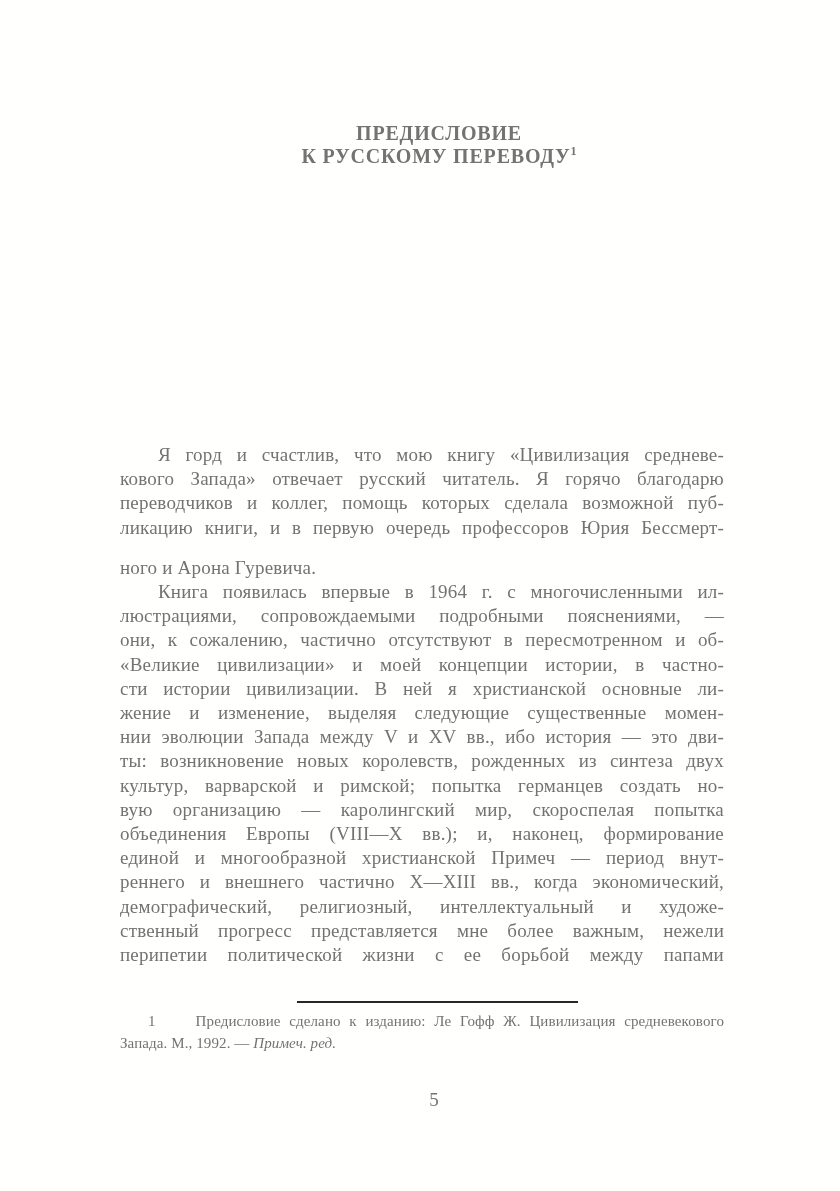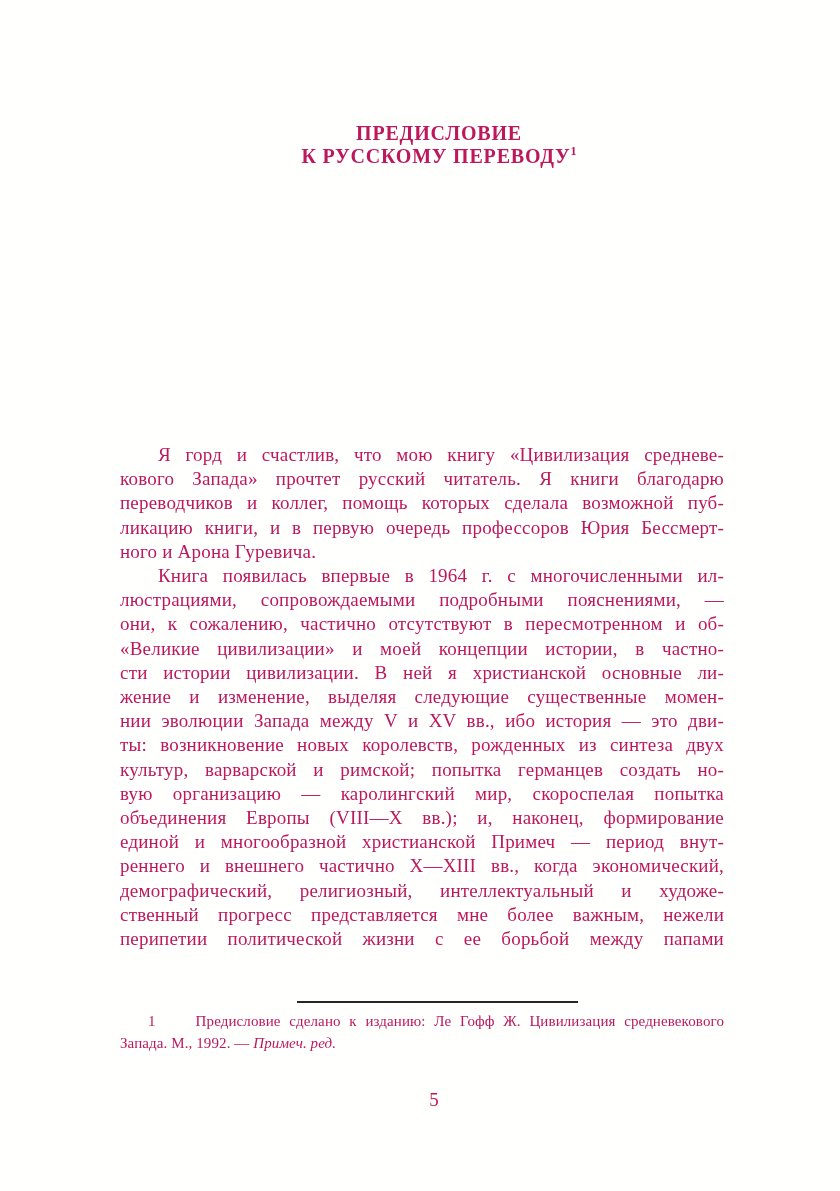--- a/index.html
+++ b/index.html
@@ -5,21 +5,21 @@
   html, body {
     margin: 0;
     padding: 0;
     background: #ffffff;
   }
   .page {
     position: relative;
     width: 840px;
     height: 1191px;
     background: #fffffe;
-    color: #be185d;
+    color: #737373;
     font-family: "Liberation Serif", "DejaVu Serif", serif;
     overflow: hidden;
   }
   .title {
     position: absolute;
     top: 122px;
     left: 120px;
     width: 604px;
     transform: translateX(17px);
     text-align: center;
@@ -45,20 +45,21 @@
   }
   .bl {
     text-align: justify;
     text-align-last: justify;
   }
   .ind {
     text-indent: 38px;
   }
   .endpara {
     text-align-last: left;
+    margin-top: 16px;
   }
   .fn-rule {
     position: absolute;
     top: 1001px;
     left: 297px;
     width: 281px;
     height: 0;
     border-top: 2px solid #262626;
   }
   .footnote {
@@ -96,21 +97,21 @@
 
 <div class="page">
 
   <div class="title">
     <div>ПРЕДИСЛОВИЕ</div>
     <div><span>К РУССКОМУ ПЕРЕВОДУ</span><sup>1</sup></div>
   </div>
 
   <div class="body-text">
     <div class="bl ind">Я горд и счастлив, что мою книгу «Цивилизация средневе-</div>
-    <div class="bl">кового Запада» прочтет русский читатель. Я книги благодарю</div>
+    <div class="bl">кового Запада» отвечает русский читатель. Я горячо благодарю</div>
     <div class="bl">переводчиков и коллег, помощь которых сделала возможной пуб-</div>
     <div class="bl">ликацию книги, и в первую очередь профессоров Юрия Бессмерт-</div>
     <div class="bl endpara">ного и Арона Гуревича.</div>
     <div class="bl ind">Книга появилась впервые в 1964 г. с многочисленными ил-</div>
     <div class="bl">люстрациями, сопровождаемыми подробными пояснениями, —</div>
     <div class="bl">они, к сожалению, частично отсутствуют в пересмотренном и об-</div>
     <div class="bl">«Великие цивилизации» и моей концепции истории, в частно-</div>
     <div class="bl">сти истории цивилизации. В ней я христианской основные ли-</div>
     <div class="bl">жение и изменение, выделяя следующие существенные момен-</div>
     <div class="bl">нии эволюции Запада между V и XV вв., ибо история — это дви-</div>

